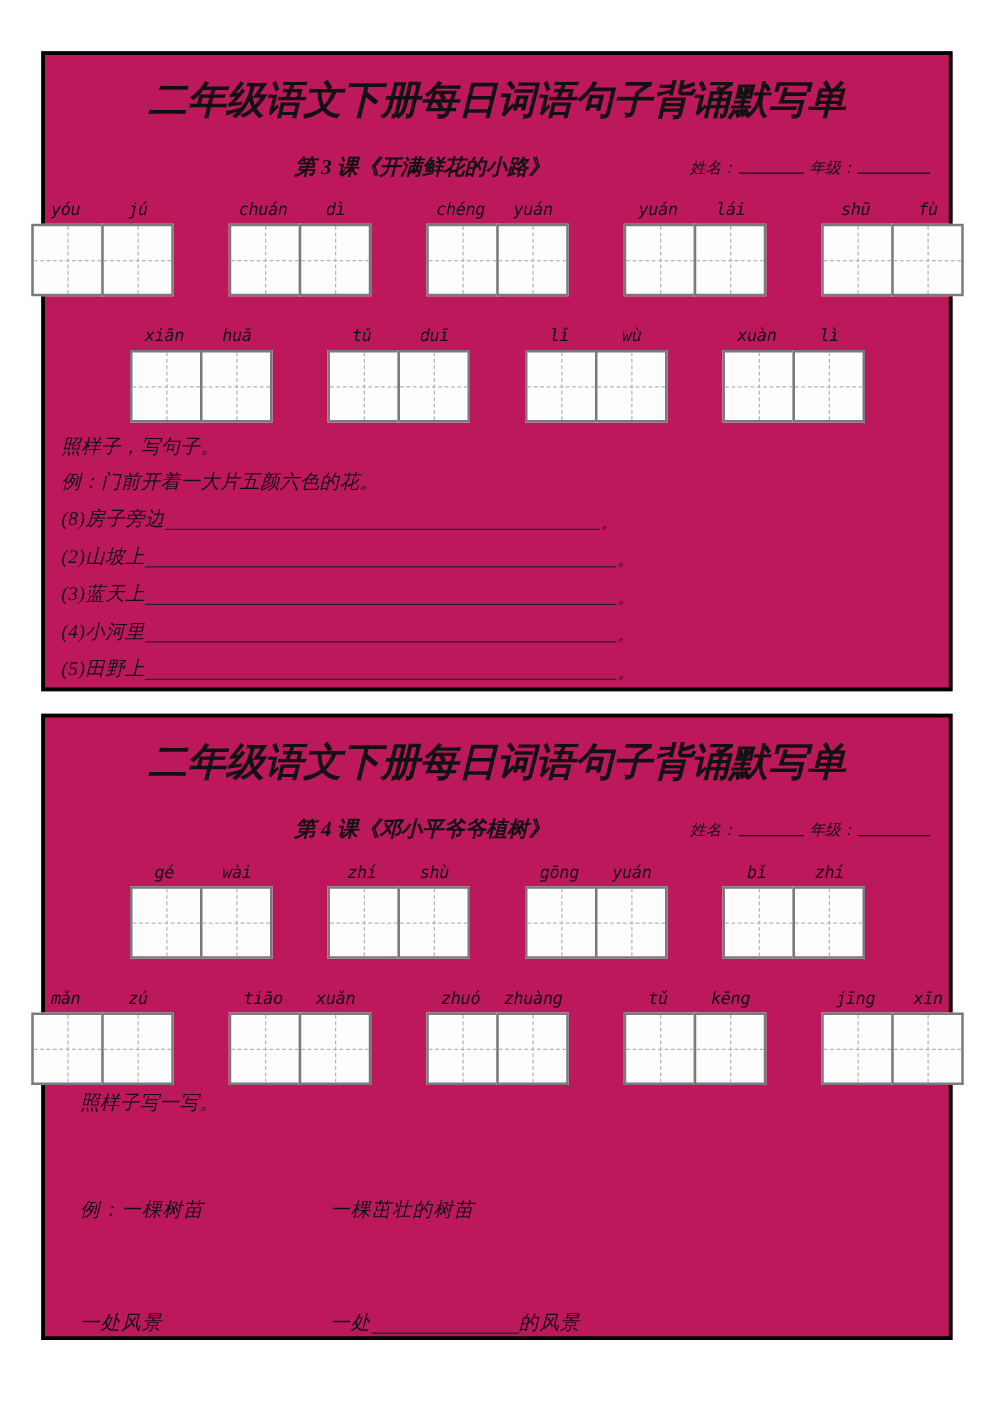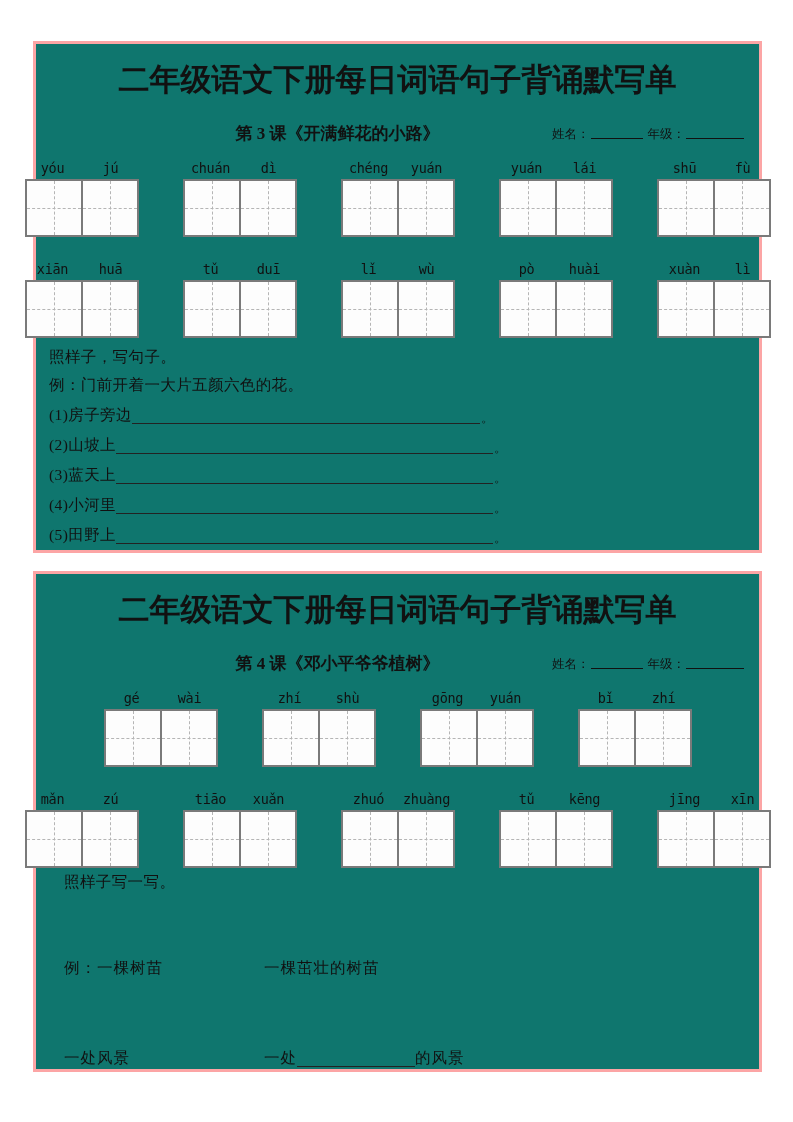--- a/index.html
+++ b/index.html
@@ -21,23 +21,24 @@
     left: 0; top: 0;
     width: 793px;
     height: 1122px;
   }
 
   
   .sheet {
     position: absolute;
     left: 33px;
     width: 729px;
-    border: 3px solid #fca5a5;
+    border: 3px solid #000000;
     box-sizing: border-box;
-    background: #0f766e;
+    background: #be185d;
+    font-style: italic;
   }
   .sheet-1 { top: 41px; height: 512px; }
   .sheet-2 { top: 571px; height: 501px; }
 
   .sheet-inner {
     position: relative;
     width: 100%;
     height: 100%;
   }
 
@@ -319,46 +320,36 @@
             <span class="pinyin">lǐ</span>
             <span class="pinyin">wù</span>
           </div>
           <div class="tzg-pair">
             <div class="tzg"></div>
             <div class="tzg"></div>
           </div>
         </div>
         <div class="word-group">
           <div class="pinyin-pair">
-            <span class="pinyin">pò</span>
-            <span class="pinyin">huài</span>
-          </div>
-          <div class="tzg-pair">
-            <div class="tzg"></div>
-            <div class="tzg"></div>
-          </div>
-        </div>
-        <div class="word-group">
-          <div class="pinyin-pair">
             <span class="pinyin">xuàn</span>
             <span class="pinyin">lì</span>
           </div>
           <div class="tzg-pair">
             <div class="tzg"></div>
             <div class="tzg"></div>
           </div>
         </div>
       </div>
 
       <div class="sec1-body">
         <div class="prompt">照样子，写句子。</div>
         <div class="example">例：门前开着一大片五颜六色的花。</div>
 
         <div class="fill-line">
-          <span class="lead">(1)房子旁边</span>
+          <span class="lead">(8)房子旁边</span>
           <span class="rule" style="width:348px;"></span>
           <span class="period">。</span>
         </div>
         <div class="fill-line">
           <span class="lead">(2)山坡上</span>
           <span class="rule" style="width:377px;"></span>
           <span class="period">。</span>
         </div>
         <div class="fill-line">
           <span class="lead">(3)蓝天上</span>

